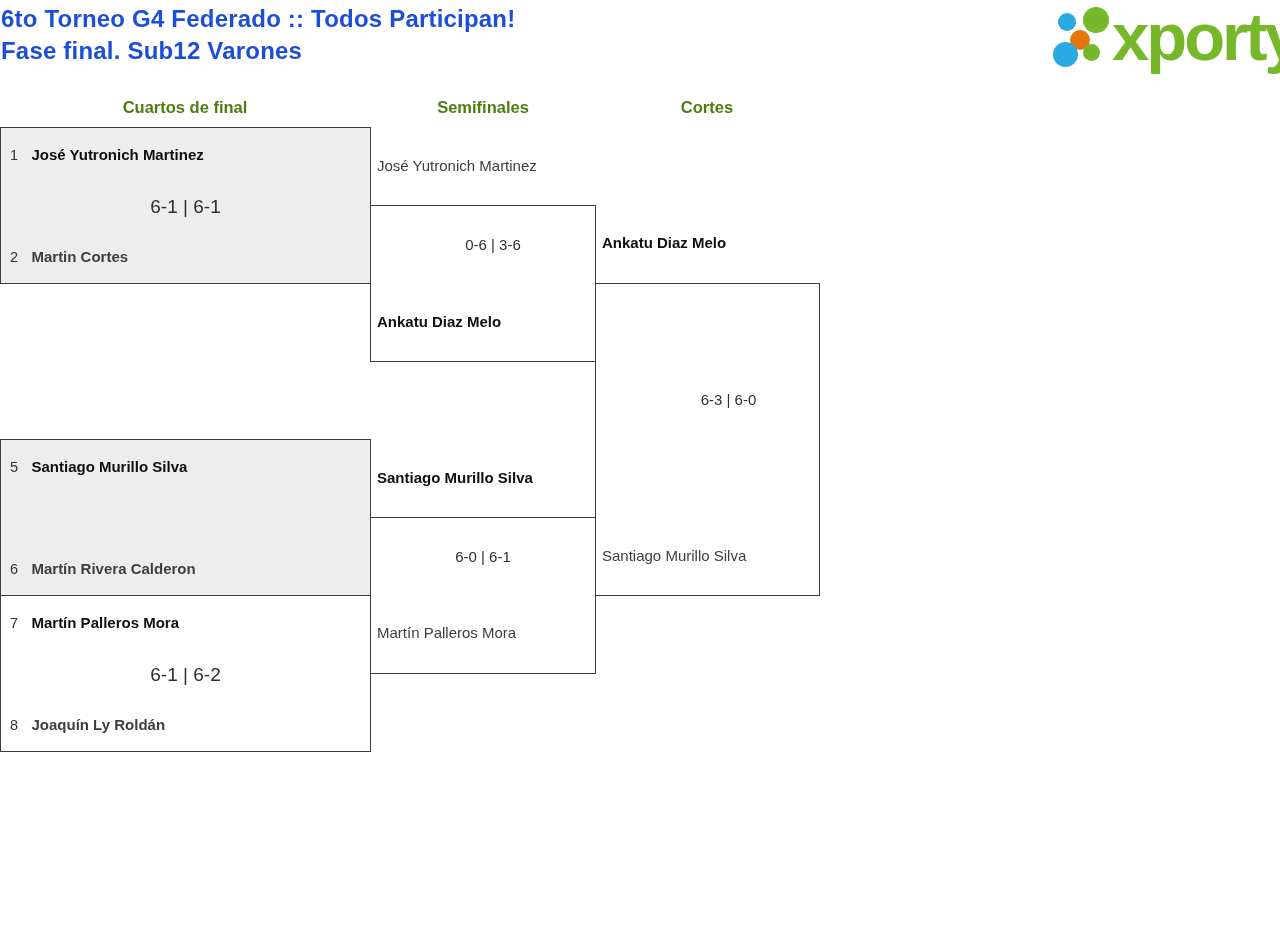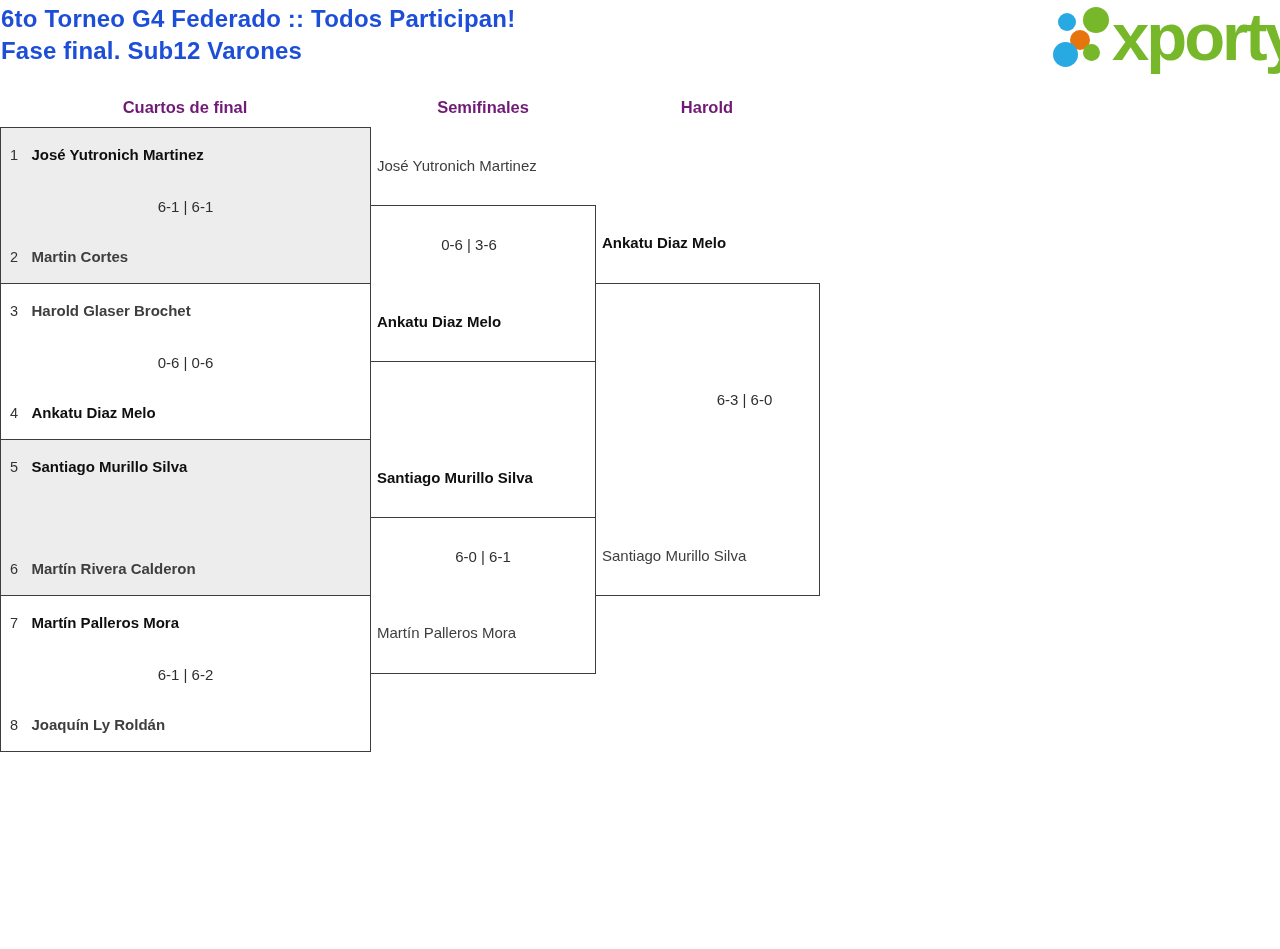--- a/index.html
+++ b/index.html
@@ -9,38 +9,38 @@
   }
   
   .title{position:absolute;left:1px;top:3px;font-size:24px;font-weight:700;
          color:#1d4ed8;line-height:32px;letter-spacing:.2px;}
   .logo{position:absolute;left:1048px;top:4px;width:224px;height:66px;cursor:pointer;}
   .dot{position:absolute;border-radius:50%;}
   .logo-text{position:absolute;left:64px;top:4px;font-size:67px;font-weight:700;
              letter-spacing:-3px;line-height:58px;}
   
   .round-header{position:absolute;top:97px;font-size:16.5px;font-weight:700;
-                color:#701a75;text-align:center;line-height:20px;}
+                color:#4d7c0f;text-align:center;line-height:20px;}
   .rh-qf{left:0;width:370px;} .rh-sf{left:370px;width:226px;} .rh-f{left:595px;width:224px;}
   
   .box{position:absolute;border:1px solid #3d3d3d;box-sizing:border-box;background:transparent;}
   .qf{left:0;width:371px;height:157px;}
   .qf.shaded{background:#ededed;}
   .qf-t1{top:127px;} .qf-t2{top:283px;} .qf-t3{top:439px;} .qf-t4{top:595px;}
   .sf{left:370px;width:226px;height:157px;}
   .sf-t1{top:205px;} .sf-t2{top:517px;}
   .fin{left:595px;width:225px;height:313px;top:283px;}
   
   .prow{position:absolute;left:9px;white-space:nowrap;line-height:21px;}
   .prow-top{top:16px;} .prow-bottom{bottom:15px;}
   .seed{display:inline-block;width:17px;font-size:14.5px;color:#333333;}
   .pname{font-size:15px;color:#3e3e3e;font-weight:bold;}
   .pname.winner{font-weight:700;color:#0f0f0f;}
   .score{position:absolute;left:0;right:0;text-align:center;top:68px;
-         font-size:15px;color:#2e2e2e;line-height:21px;}
+         font-size:19px;color:#2e2e2e;line-height:21px;}
   .flabel{position:absolute;white-space:nowrap;font-size:15px;line-height:20px;color:#3e3e3e;}
   .flabel.winner{font-weight:700;color:#0f0f0f;}
   .fscore{position:absolute;text-align:center;font-size:15px;color:#2e2e2e;line-height:20px;}
 </style>
 </head>
 <body>
 
 <div class="page">
 
   <div class="title">
@@ -52,45 +52,34 @@
     <span class="dot" style="left:10px;top:9px; width:18px;height:18px;background:#29a9e1;"></span>
     <span class="dot" style="left:35px;top:3px; width:26px;height:26px;background:#76b82a;"></span>
     <span class="dot" style="left:22px;top:26px;width:20px;height:20px;background:#e6750e;"></span>
     <span class="dot" style="left:5px; top:38px;width:25px;height:25px;background:#29a9e1;"></span>
     <span class="dot" style="left:35px;top:40px;width:17px;height:17px;background:#76b82a;"></span>
     <span class="logo-text" style="color:#76b82a;">xporty</span>
   </div>
 
   <div class="round-header rh-qf">Cuartos de final</div>
   <div class="round-header rh-sf">Semifinales</div>
-  <div class="round-header rh-f">Harold</div>
+  <div class="round-header rh-f">Cortes</div>
 
   <div class="box qf shaded qf-t1">
     <div class="prow prow-top">
       <span class="seed">1</span>
       <span class="pname winner">José Yutronich Martinez</span>
     </div>
     <div class="score">6-1 | 6-1</div>
     <div class="prow prow-bottom">
       <span class="seed">2</span>
       <span class="pname">Martin Cortes</span>
     </div>
   </div>
 
-  <div class="box qf qf-t2">
-    <div class="prow prow-top">
-      <span class="seed">3</span>
-      <span class="pname">Harold Glaser Brochet</span>
-    </div>
-    <div class="score">0-6 | 0-6</div>
-    <div class="prow prow-bottom">
-      <span class="seed">4</span>
-      <span class="pname winner">Ankatu Diaz Melo</span>
-    </div>
-  </div>
 
   <div class="box qf shaded qf-t3">
     <div class="prow prow-top">
       <span class="seed">5</span>
       <span class="pname winner">Santiago Murillo Silva</span>
     </div>
     <div class="prow prow-bottom">
       <span class="seed">6</span>
       <span class="pname">Martín Rivera Calderon</span>
     </div>
@@ -103,26 +92,26 @@
     </div>
     <div class="score">6-1 | 6-2</div>
     <div class="prow prow-bottom">
       <span class="seed">8</span>
       <span class="pname">Joaquín Ly Roldán</span>
     </div>
   </div>
 
   <div class="box sf sf-t1"></div>
   <div class="flabel" style="left:377px;top:156px;">José Yutronich Martinez</div>
-  <div class="fscore" style="left:356px;top:235px;width:226px;">0-6 | 3-6</div>
+  <div class="fscore" style="left:380px;top:235px;width:226px;">0-6 | 3-6</div>
   <div class="flabel winner" style="left:377px;top:312px;">Ankatu Diaz Melo</div>
 
   <div class="box sf sf-t2"></div>
   <div class="flabel winner" style="left:377px;top:468px;">Santiago Murillo Silva</div>
   <div class="fscore" style="left:370px;top:547px;width:226px;">6-0 | 6-1</div>
   <div class="flabel" style="left:377px;top:623px;">Martín Palleros Mora</div>
 
   <div class="box fin"></div>
   <div class="flabel winner" style="left:602px;top:233px;">Ankatu Diaz Melo</div>
-  <div class="fscore" style="left:611px;top:390px;width:267px;">6-3 | 6-0</div>
+  <div class="fscore" style="left:595px;top:390px;width:267px;">6-3 | 6-0</div>
   <div class="flabel" style="left:602px;top:546px;">Santiago Murillo Silva</div>
 
 </div>
 
 </body></html>

